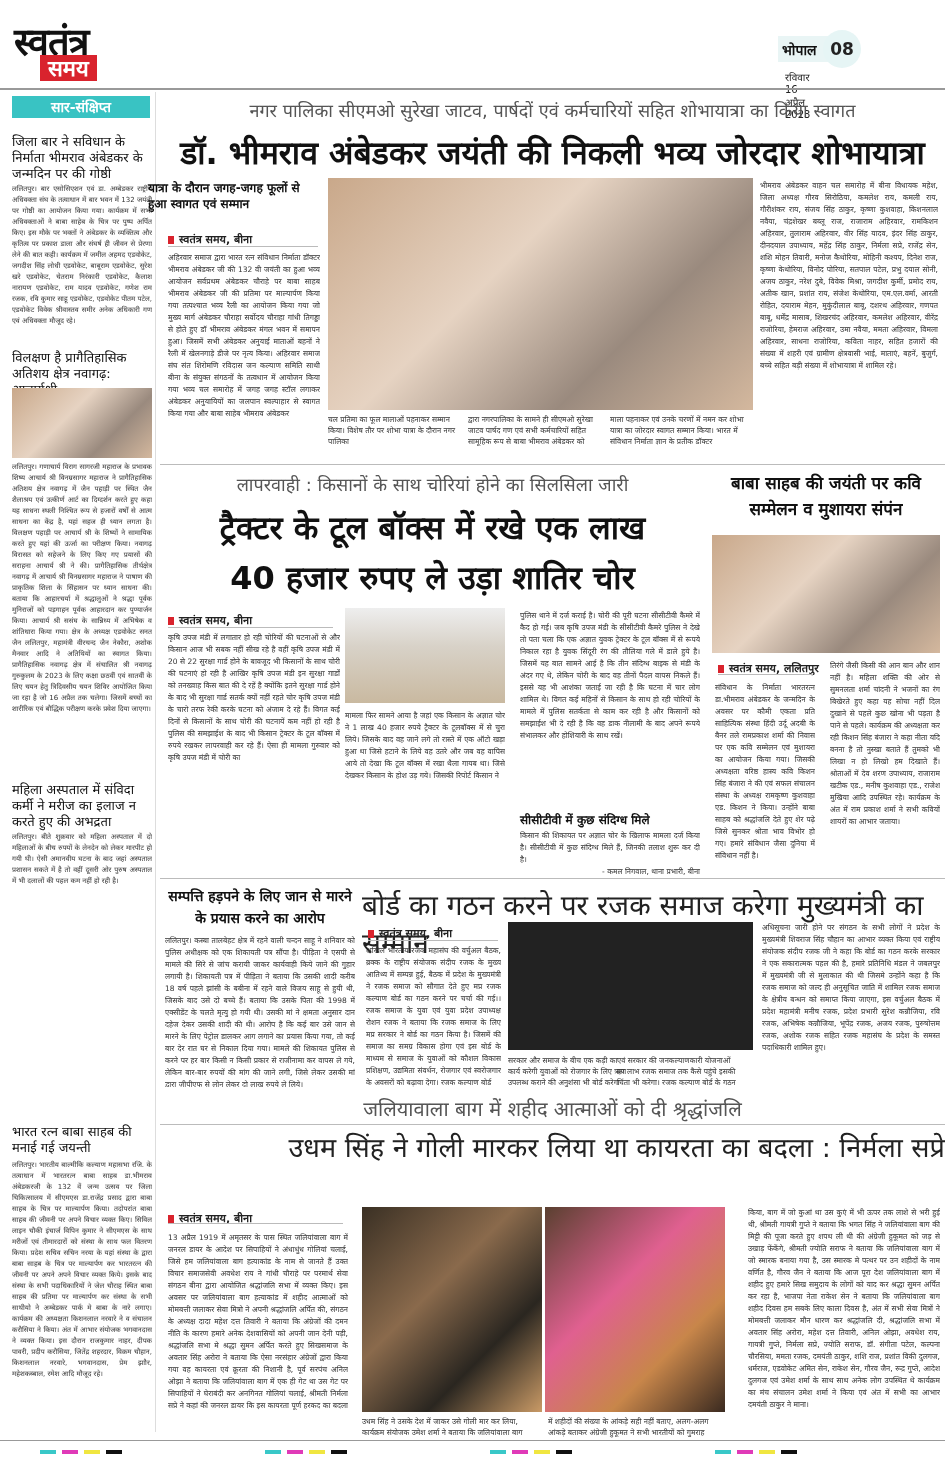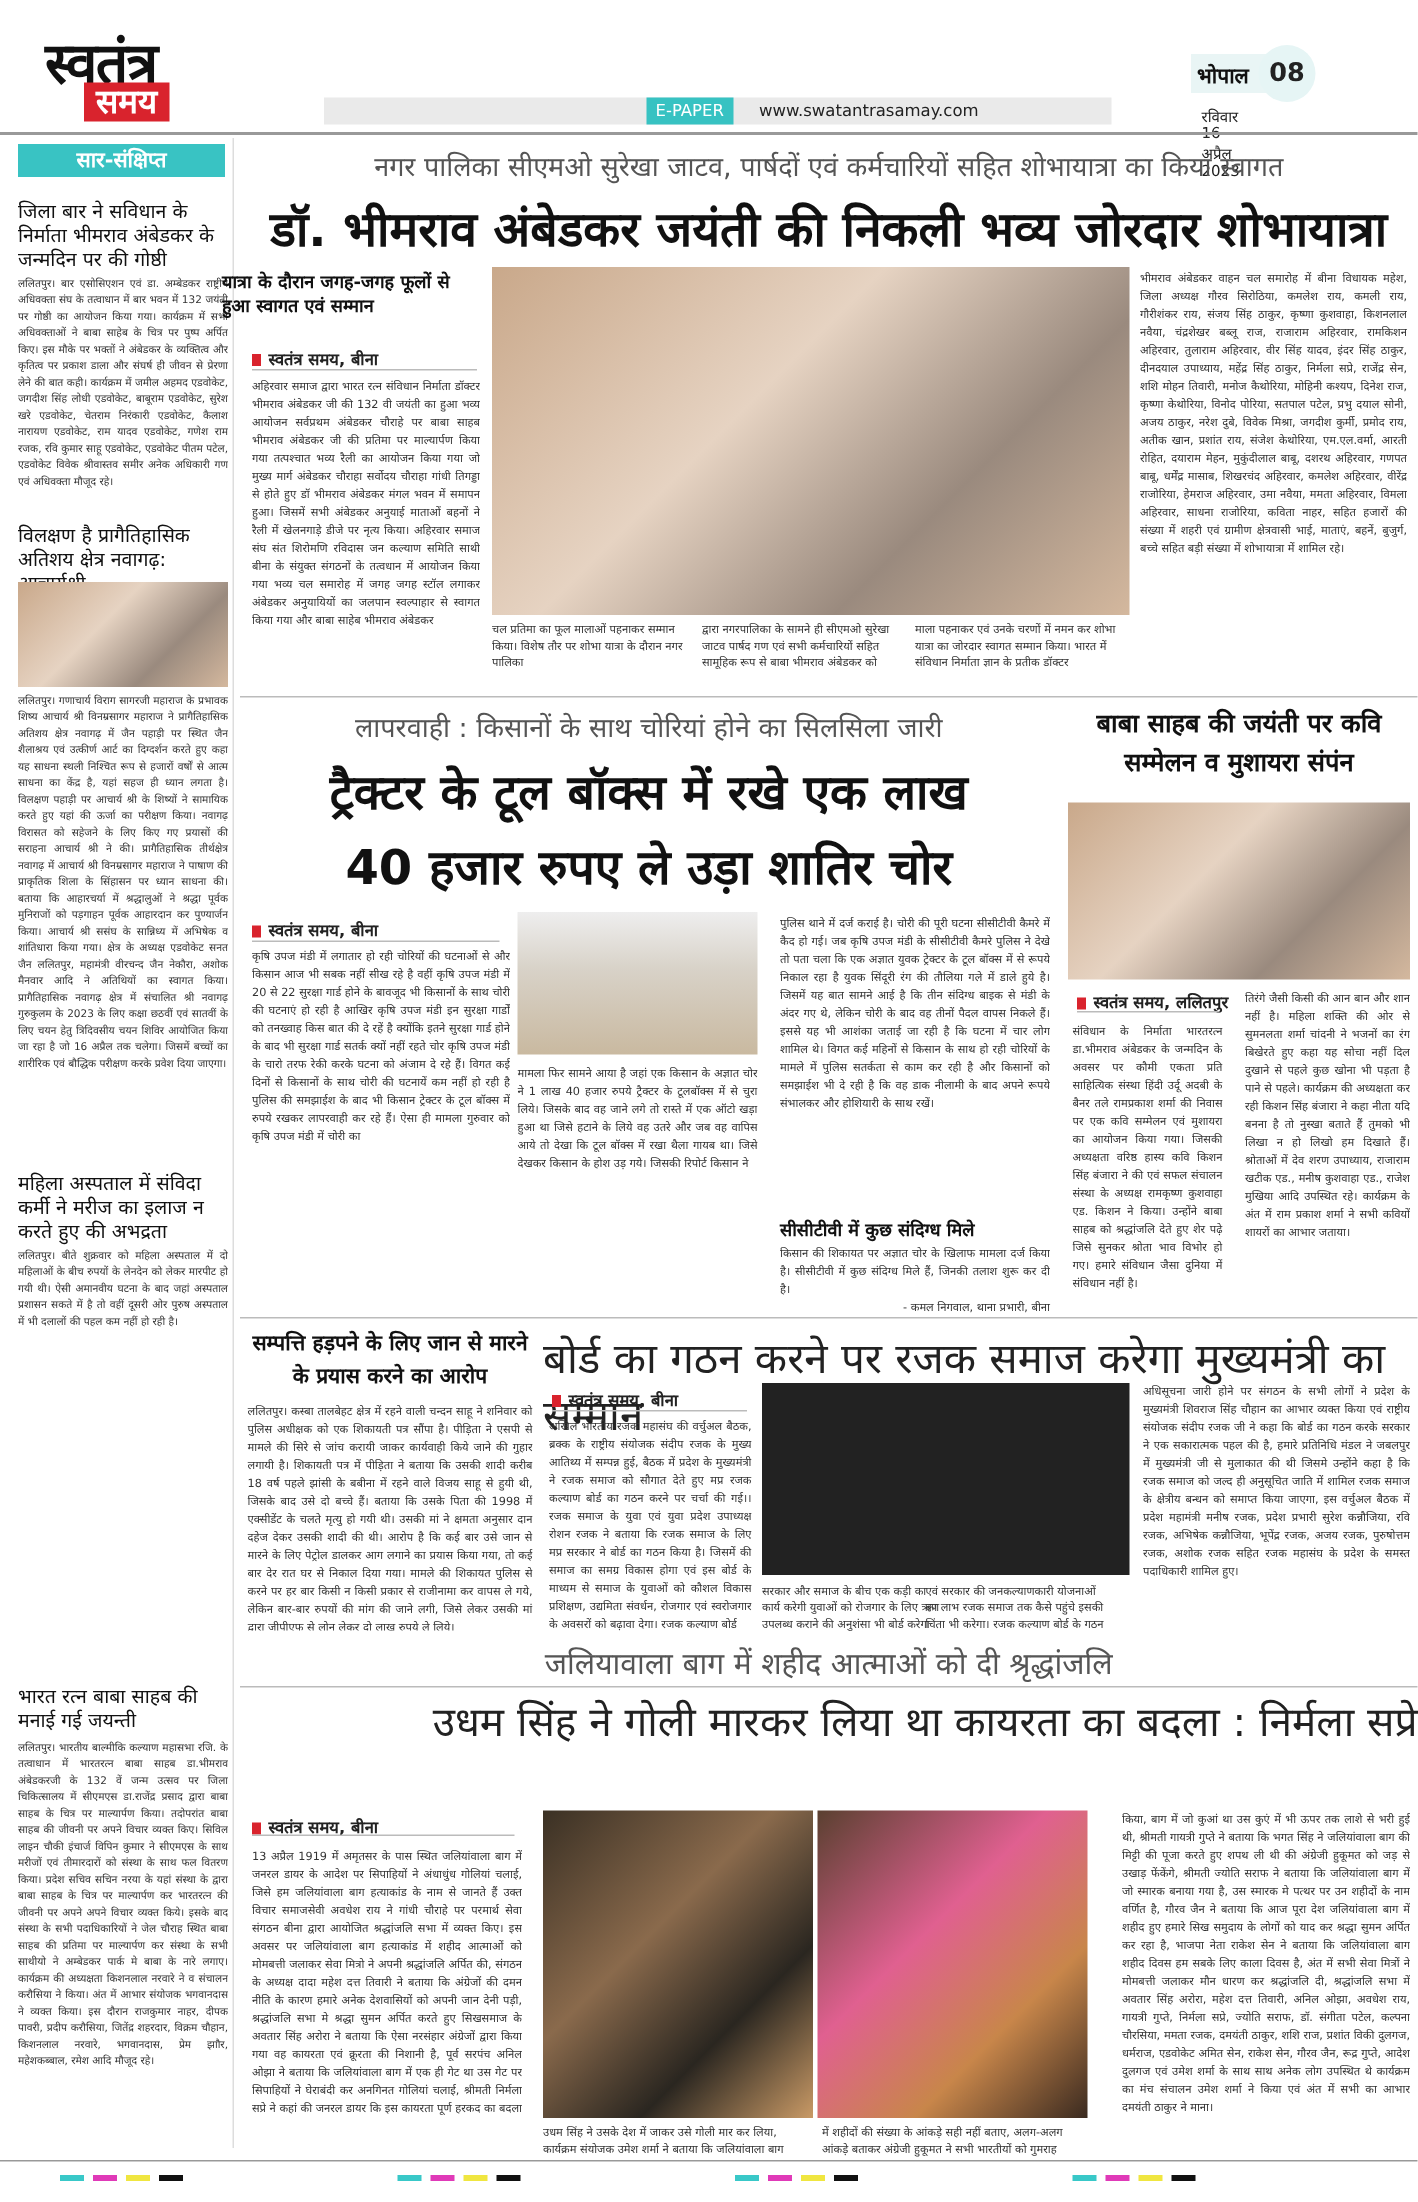--- a/index.html
+++ b/index.html
@@ -1,18 +1,18 @@
 <!DOCTYPE html>
 <html><head>
 <meta charset="utf-8">
 <style>
 *{box-sizing:border-box;margin:0;padding:0}
 body{width:945px;height:1468px;background:#fff;font-family:"DejaVu Sans",sans-serif;color:#222;position:relative;overflow:hidden}
 .abs{position:absolute}
-.masthead{left:16px;top:0;width:760px;height:86px}
+.masthead{left:0;top:0;width:760px;height:86px}
 .logo-top{left:14px;top:14px;font-family:"DejaVu Serif",serif;font-weight:bold;font-size:38px;color:#111;letter-spacing:-1px}
 .logo-bot{left:40px;top:55px;background:#d9232d;color:#fff;font-family:"DejaVu Serif",serif;font-weight:bold;font-size:22px;padding:0 8px;line-height:26px}
 .edition{left:172px;top:14px;font-size:36px;color:#555;letter-spacing:0px}
 .epaper-bar{left:200px;top:65px;width:525px;height:18px;background:#eaeaea}
 .epaper-tag{left:215px;top:0;background:#37c2c2;color:#fff;font-size:11px;line-height:18px;padding:0 6px}
 .epaper-url{left:290px;top:0;font-size:11px;line-height:18px;color:#222}
 .city-box{left:778px;top:36px;width:65px;height:26px;background:#e9f5f5}
 .city{left:782px;top:40px;font-size:14px;font-weight:bold;color:#111}
 .page-no{left:823px;top:30px;width:38px;height:38px;border-radius:50%;background:#e6f5f5;font-weight:bold;font-size:17px;text-align:center;line-height:38px}
 .date{left:785px;top:70px;font-size:10px;color:#222}
@@ -34,24 +34,20 @@
 .hr{height:1px;background:#bbb}
 .cmyk{position:absolute;top:1450px;display:flex;gap:6px}
 .cmyk span{display:inline-block;width:16px;height:4px}
 </style>
 </head>
 <body>
 
 <div class="abs masthead">
   <div class="abs logo-top">स्वतंत्र</div>
   <div class="abs logo-bot">समय</div>
-  <div class="abs epaper-bar">
-    <span class="abs epaper-tag">E-PAPER</span>
-    <span class="abs epaper-url">www.swatantrasamay.com</span>
-  </div>
   <div class="abs city-box"></div>
   <div class="abs city">भोपाल</div>
   <div class="abs page-no">08</div>
   <div class="abs date">रविवार 16 अप्रैल 2023</div>
 </div>
 <div class="abs rule"></div>
 
 <div class="abs sidebar">
   <div class="abs sar-head">सार-संक्षिप्त</div>
   <div class="abs sb-h" style="top:42px">जिला बार ने सविधान के निर्माता भीमराव अंबेडकर के जन्मदिन पर की गोष्ठी</div>

